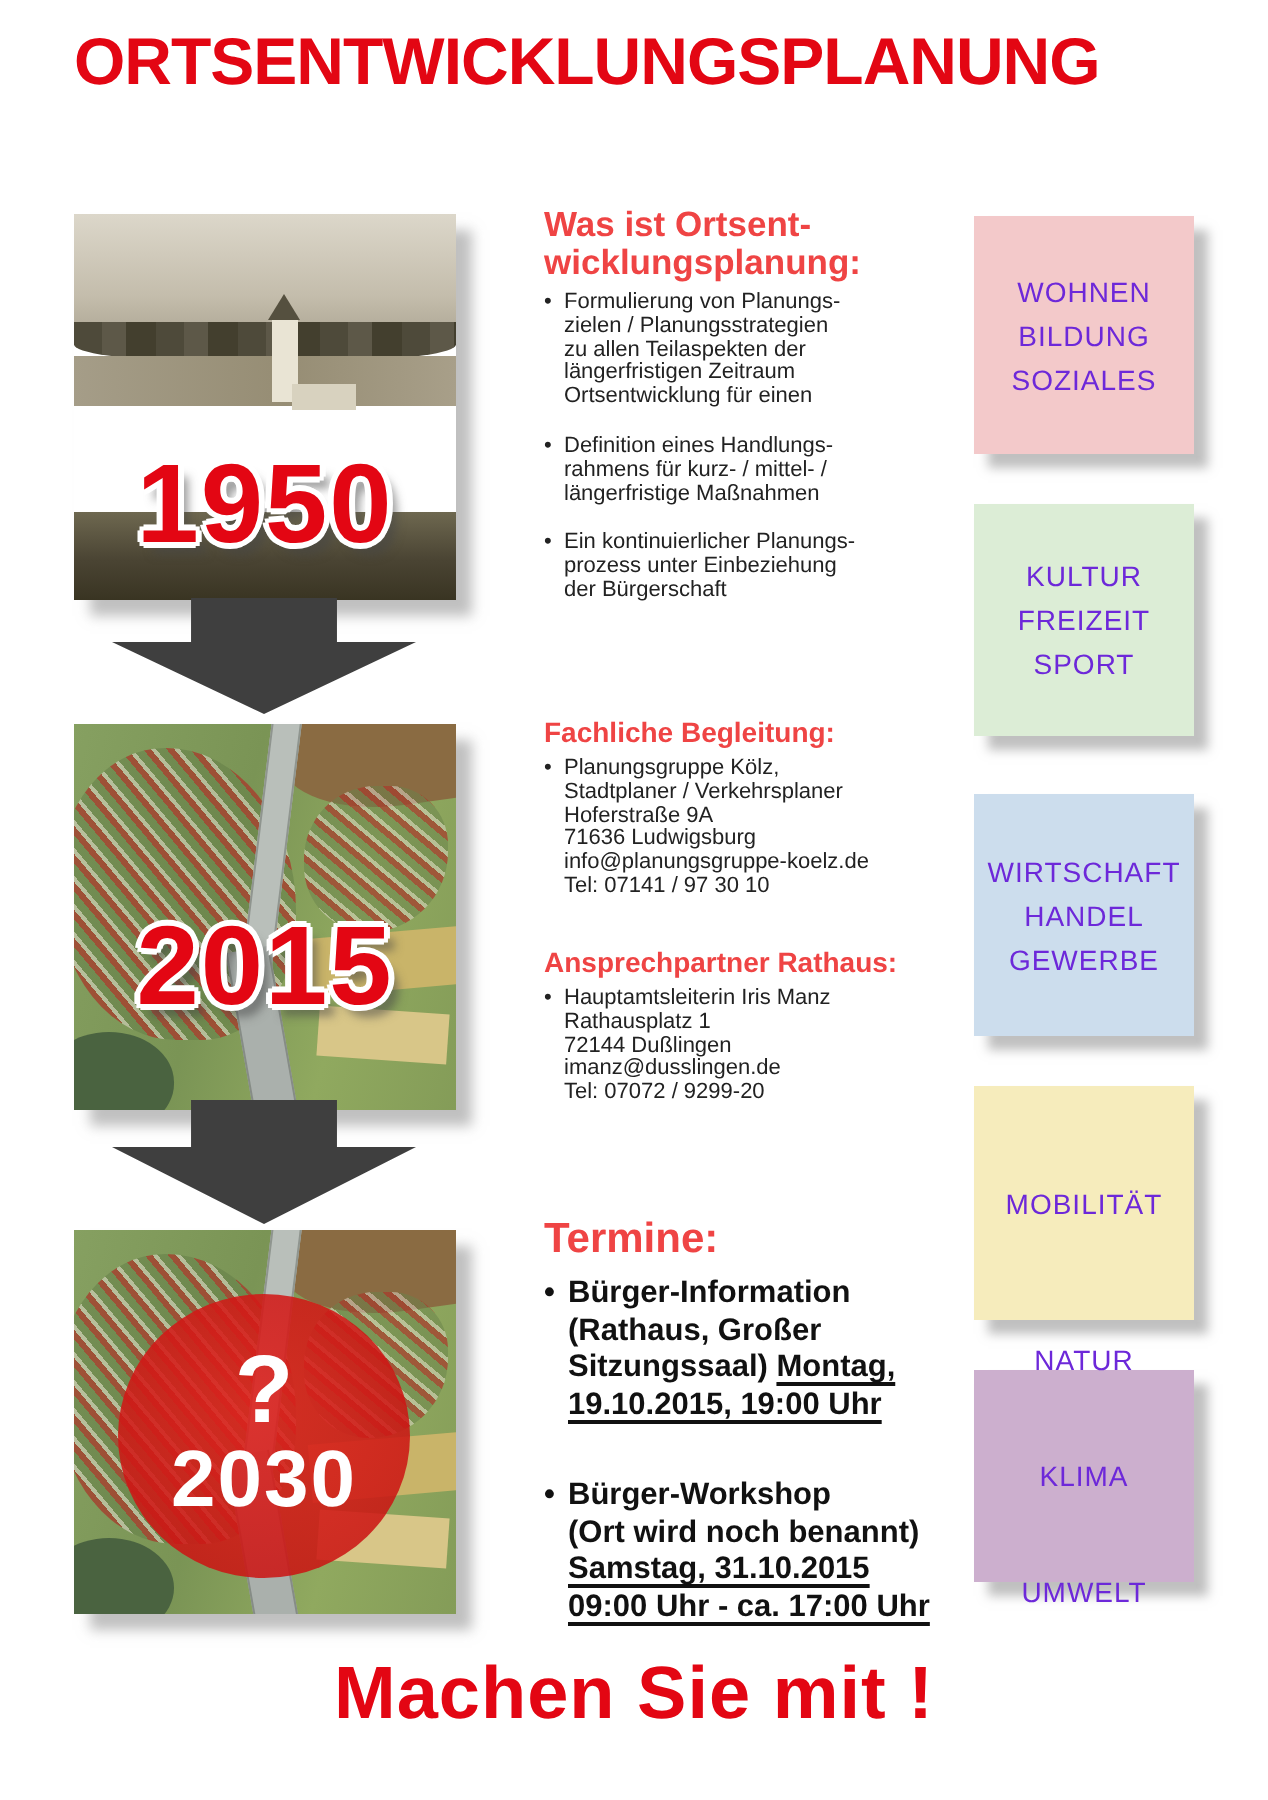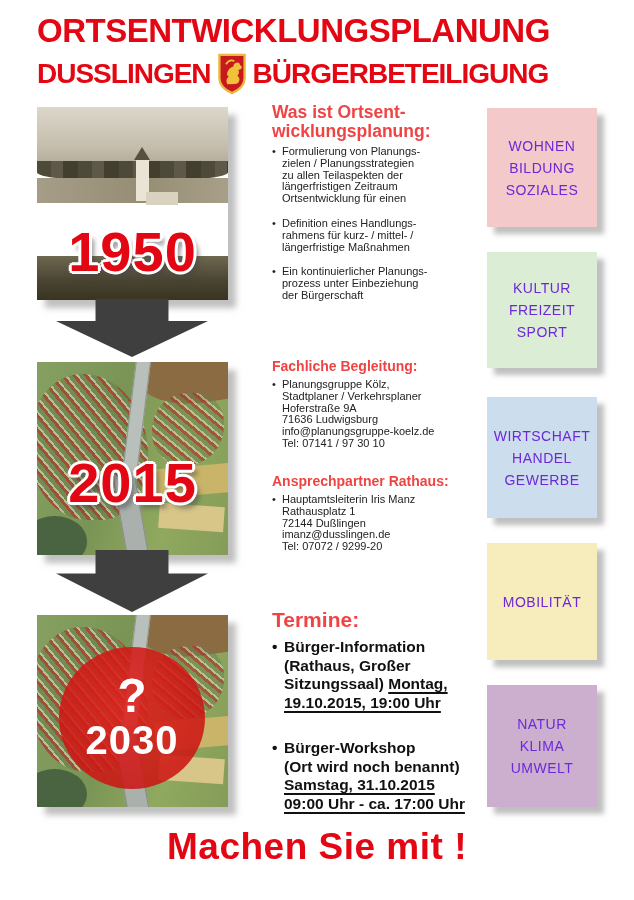--- a/index.html
+++ b/index.html
@@ -98,29 +98,20 @@
   .footer{position:absolute;left:0;top:826px;width:634px;text-align:center;
           color:#e30613;font-weight:bold;font-size:37px;letter-spacing:0.5px;}
 </style>
 </head>
 <body>
 
 <div class="poster">
 
   <header class="title">
     <div class="t1">ORTSENTWICKLUNGSPLANUNG</div>
-    <div class="t2">
-      <span>DUSSLINGEN</span>
-      <svg width="28" height="42" viewBox="0 0 30 44" aria-hidden="true">
-        <path d="M1.5 1.5 h27 v25 q0 10 -13.5 16 q-13.5 -6 -13.5 -16 Z" fill="#c8191e" stroke="#e8b93a" stroke-width="2.5"></path>
-        <path d="M10 33 q-2.5 -5 1.5 -8 q-3 -2 -1 -6 q2 -4 6 -5 q0 -3 3 -4 q4 -1 4.2 2.6 q3 1 1 4 l-3 1.2 q2 3 -1 6 q3 2 2 5.6 q-1 3.2 -5 3.2 z" fill="#f0c23c"></path>
-        <path d="M8.5 11.5 q4 -6 9 -3.2" stroke="#f0c23c" fill="none" stroke-width="2"></path>
-      </svg>
-      <span>BÜRGERBETEILIGUNG</span>
-    </div>
   </header>
 
   <div class="photo photo-1950 bw">
     <div class="sky"></div>
     <div class="treeline"></div>
     <div class="farfields"></div>
     <div class="village"></div>
     <div class="foreground"></div>
     <div class="bw-church church"></div>
     <div class="nave"></div>
@@ -235,21 +226,21 @@
       <div class="ln">SPORT</div>
     </div>
   <div class="kbox" style="top: 397px; height: 121px; background: rgb(204, 221, 237);">
       <div class="ln">WIRTSCHAFT</div>
       <div class="ln">HANDEL</div>
       <div class="ln">GEWERBE</div>
     </div>
   <div class="kbox" style="top: 543px; height: 117px; background: rgb(246, 236, 188);">
       <div class="ln">MOBILITÄT</div>
     </div>
-  <div class="kbox" style="top: 685px; height: 122px; background: rgb(204, 175, 206);">
+  <div class="kbox" style="top: 685px; height: 106px; background: rgb(204, 175, 206); gap: 36px;">
       <div class="ln">NATUR</div>
       <div class="ln">KLIMA</div>
       <div class="ln">UMWELT</div>
     </div>
 
   <div class="footer">Machen Sie mit !</div>
 
 </div>
 
 </body></html>

